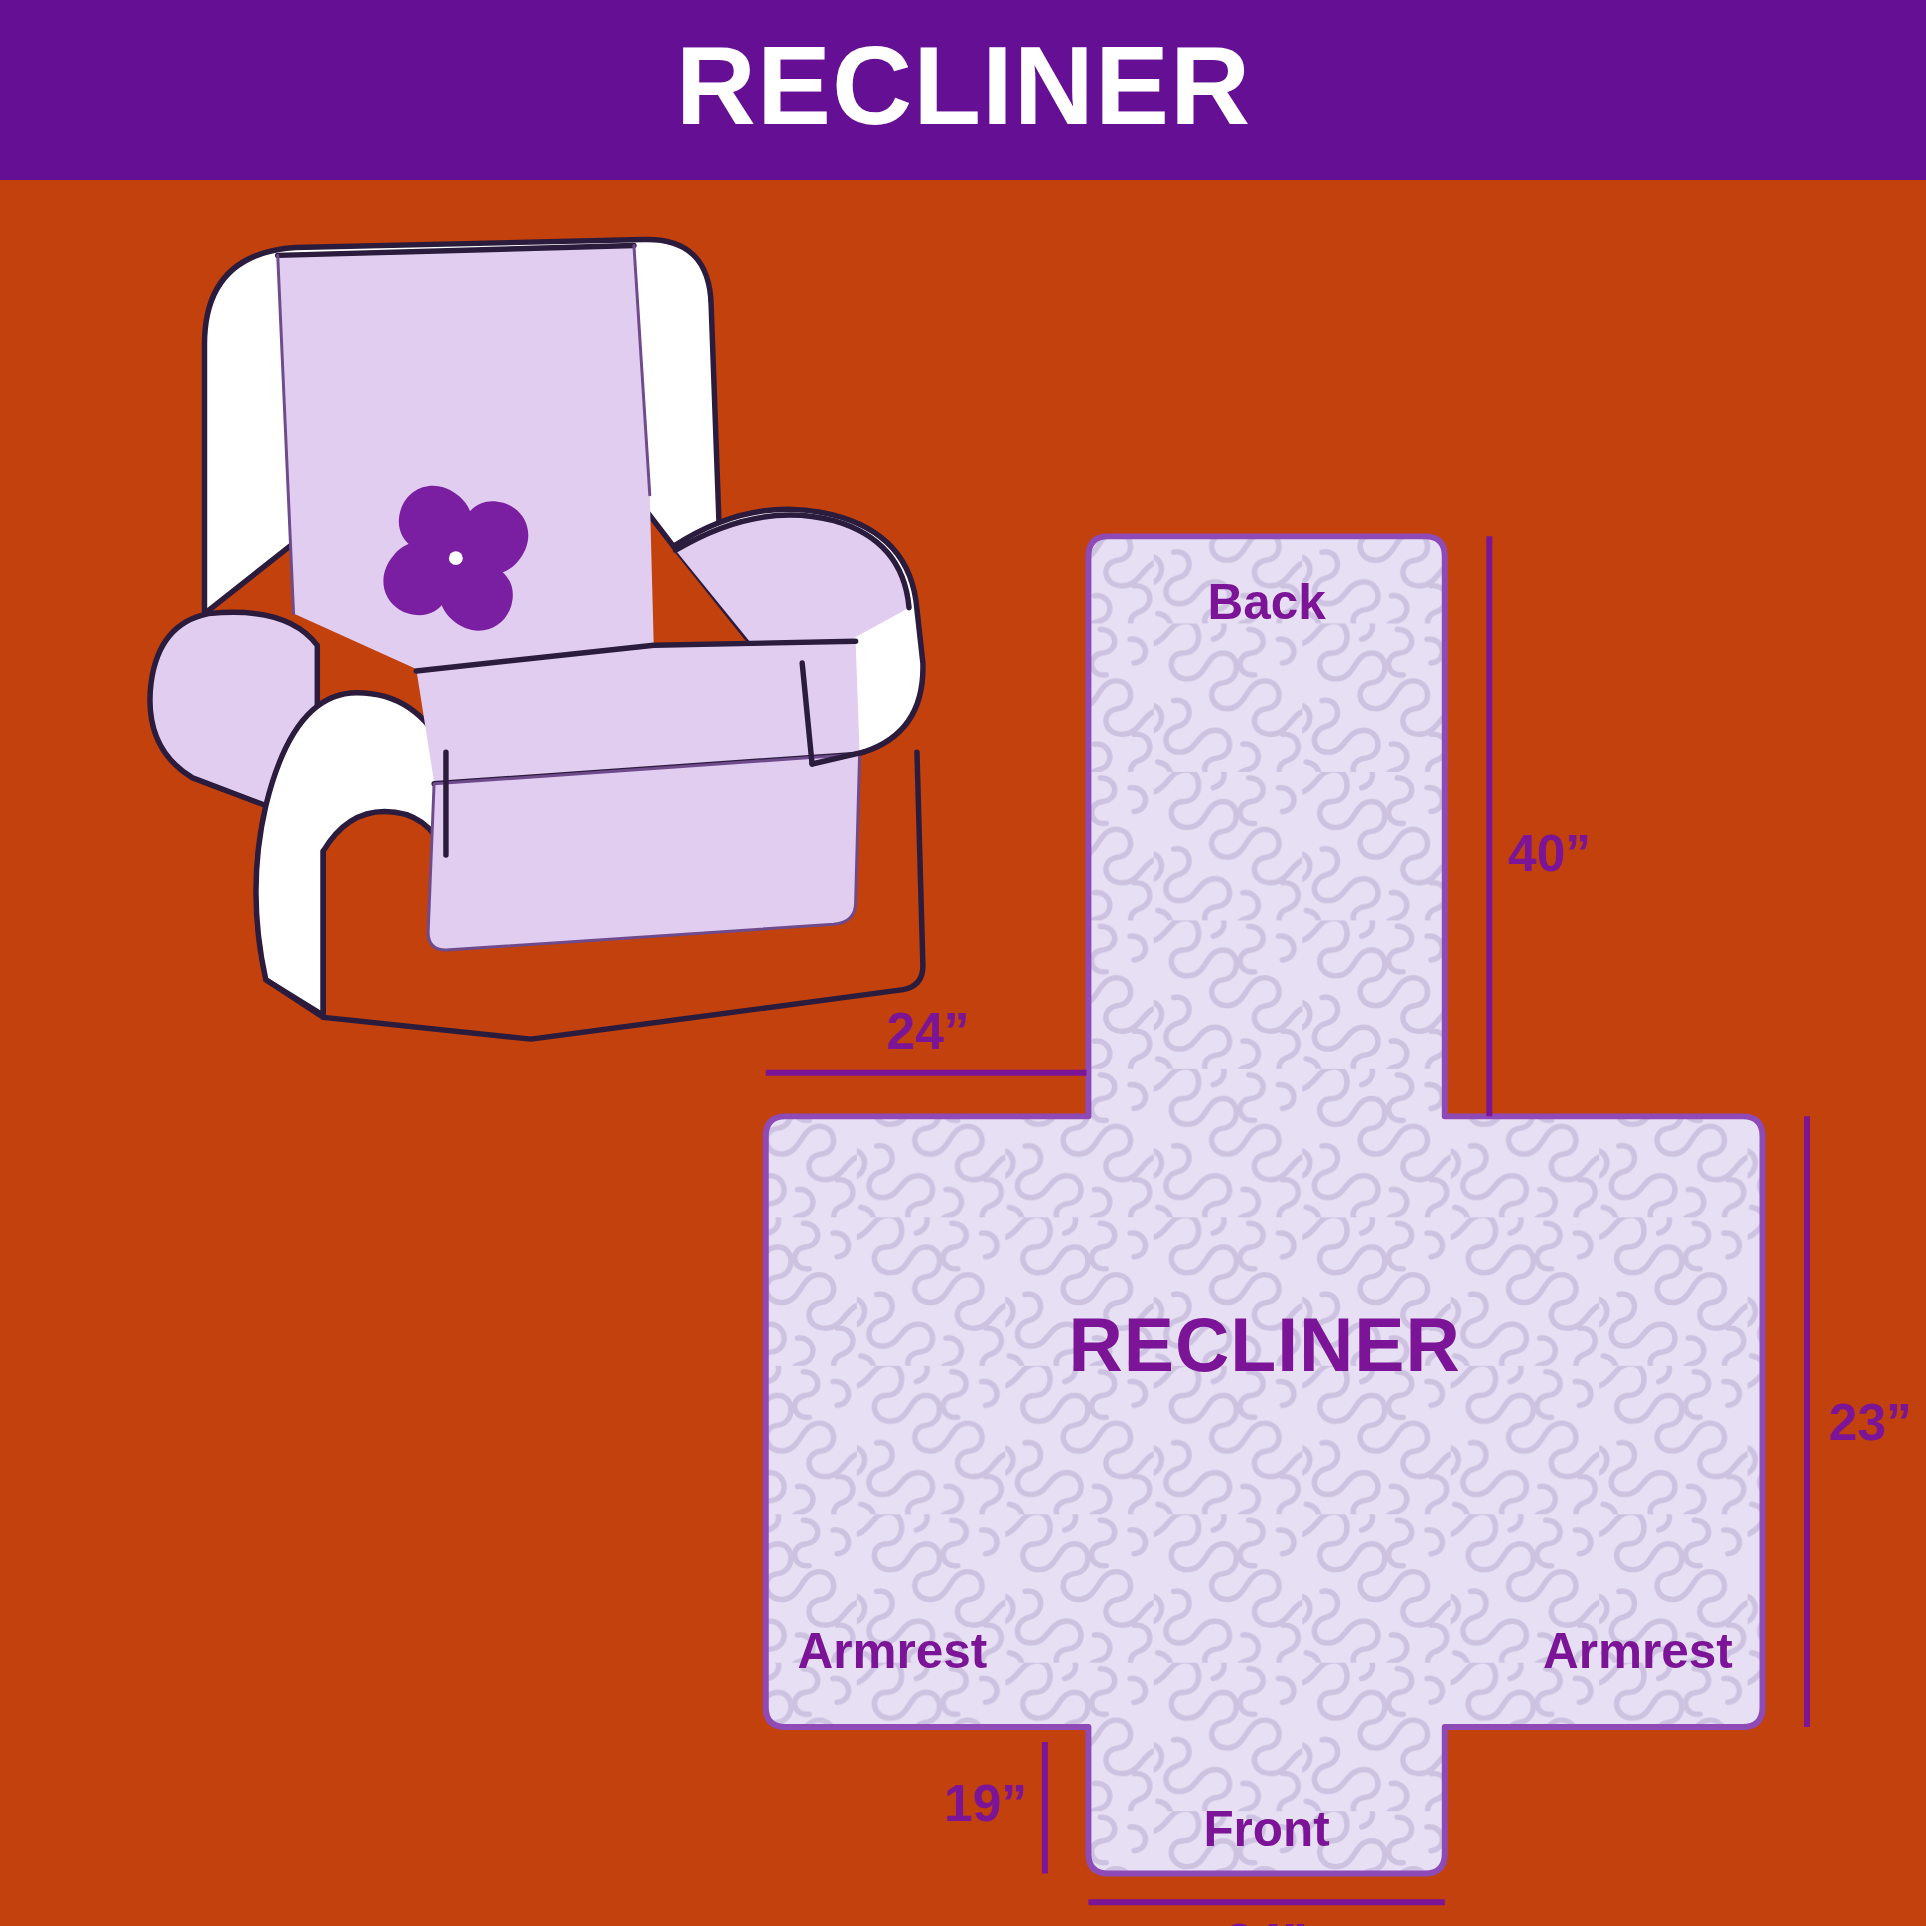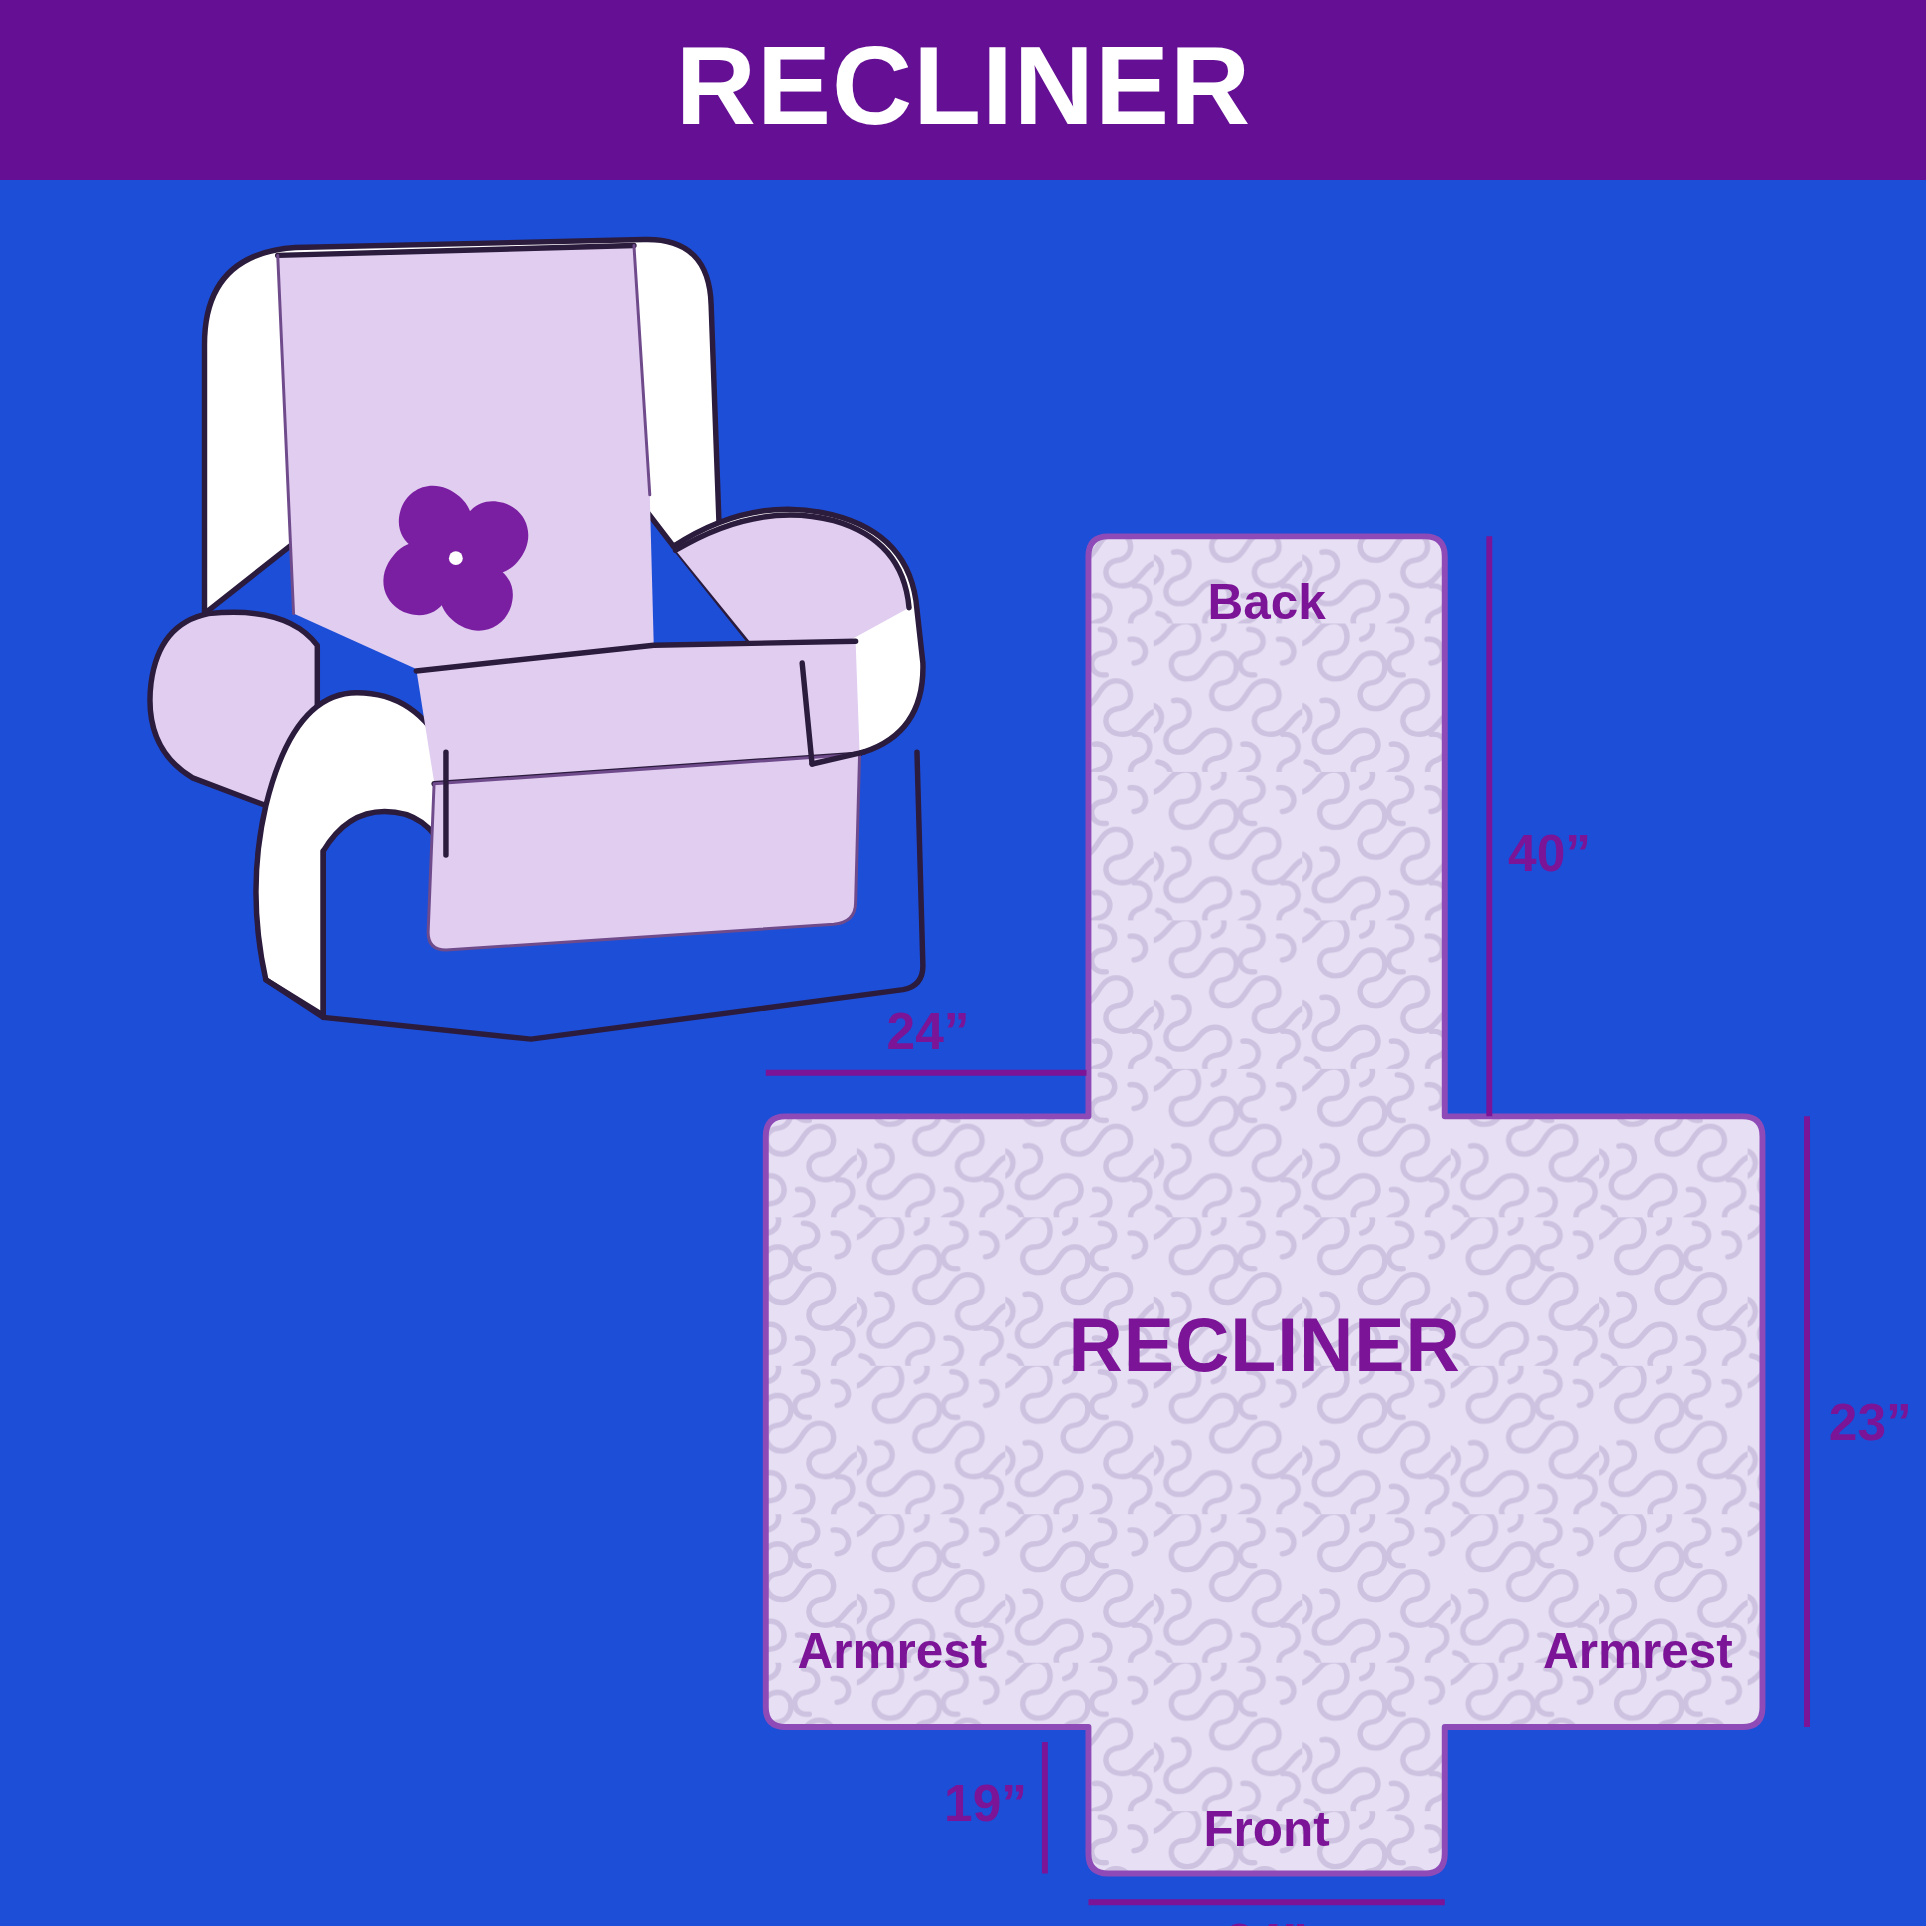--- a/index.html
+++ b/index.html
@@ -7,21 +7,21 @@
     padding: 0;
     background: #ffffff;
   }
   body {
     font-family: "Liberation Sans", sans-serif;
   }
   #page {
     position: relative;
     width: 1927px;
     height: 1927px;
-    background: #1d4ed8;
+    background: #c2410c;
     overflow: hidden;
   }
 
   
   #header-band {
     position: absolute;
     left: 0;
     top: 0;
     width: 1927px;
     height: 180px;

